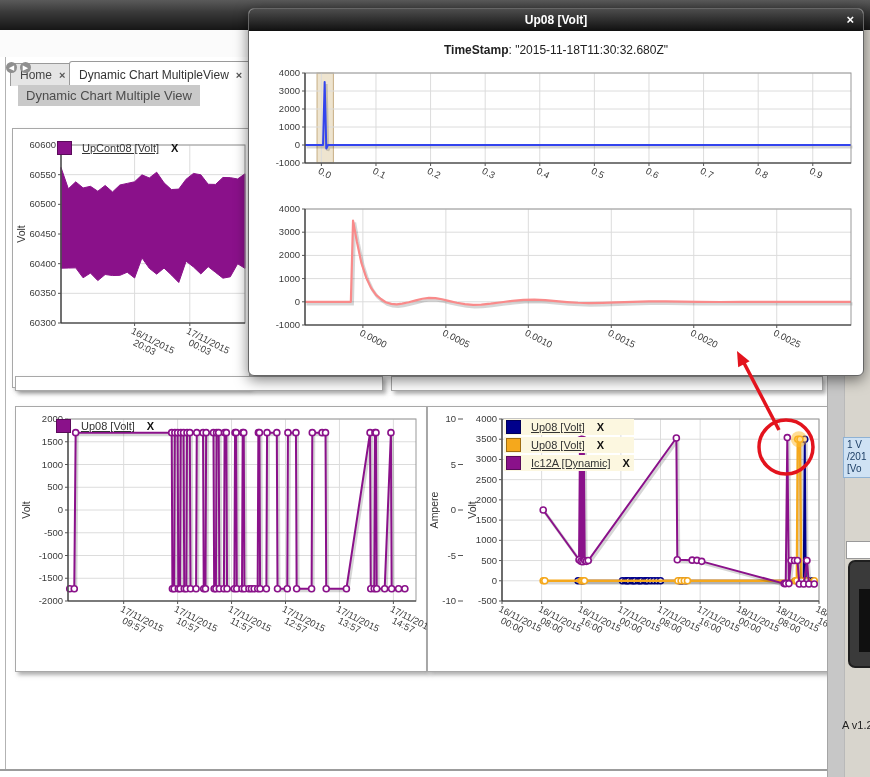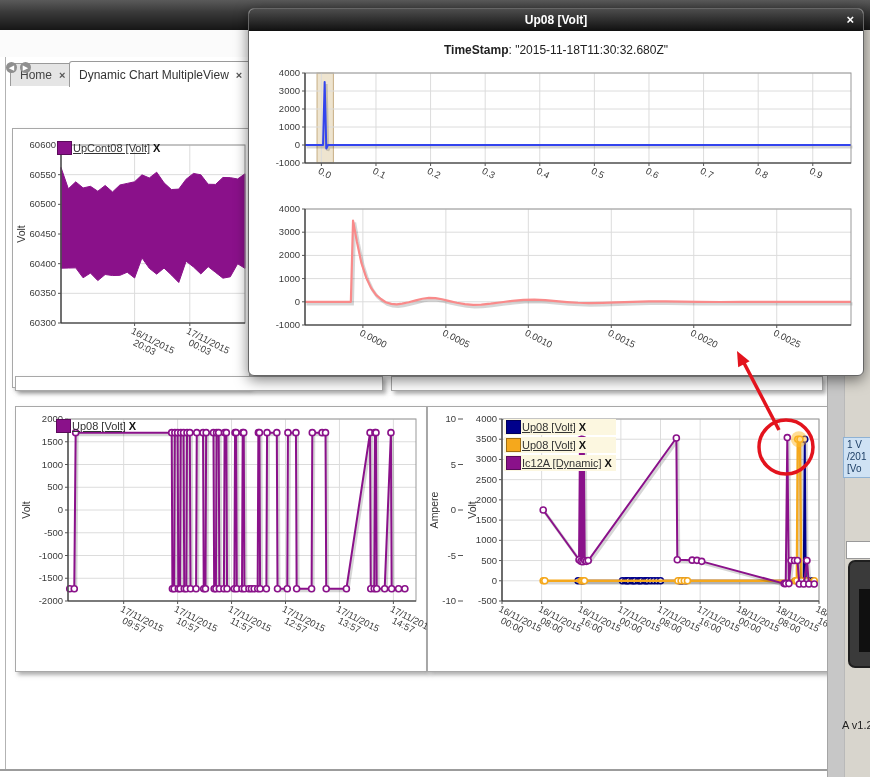--- a/index.html
+++ b/index.html
@@ -40,21 +40,21 @@
   .dialog{left:248px;top:8px;width:614px;height:366px;background:#fff;border:1px solid #666;
           border-radius:6px;box-shadow:0 4px 14px rgba(0,0,0,.5);z-index:20;}
   .dialog-title{height:22px;background:linear-gradient(#4d4d4d,#101010);border-radius:5px 5px 0 0;
                 color:#fff;font-weight:bold;font-size:12px;text-align:center;line-height:22px;}
   .dialog-close{position:absolute;right:9px;top:3px;color:#fff;font-weight:bold;font-size:13px;
                 line-height:16px;cursor:default;}
   .dialog-body{padding:4px 6px 0 6px;}
   .ts-line{text-align:center;font-size:12px;margin:8px 0 10px 0;color:#222;}
   .ts-label{font-weight:bold;}
   .legend{position:absolute;z-index:5;font-size:11px;}
-  .legend-row{display:flex;align-items:center;gap:1px;margin-bottom:2px;}
+  .legend-row{display:flex;align-items:center;gap:10px;margin-bottom:2px;}
   .legend-row.boxed{background:#fcf7e0;padding:1px 4px 1px 2px;}
   .sw{width:13px;height:12px;display:inline-block;border:1px solid rgba(0,0,0,.35);}
   .legend-label{text-decoration:underline;color:#333;}
   .legend-x{font-weight:bold;color:#111;margin-left:2px;}
   .overlay{left:0;top:0;width:870px;height:777px;z-index:60;pointer-events:none;}
   svg{overflow:visible;display:block;font-family:"Liberation Sans",sans-serif;}
   .chart-svg{margin:2px;}
 </style>
 </head>
 <body>
@@ -70,20 +70,21 @@
     </div>
     <div class="tab active" style="left:69px;">
       <span>Dynamic Chart MultipleView</span>
       <span class="tab-close">×</span>
     </div>
   </div>
 
   <div class="navbtn" style="left:6px;top:62px;"><span>◀</span></div>
   <div class="navbtn" style="left:20px;top:62px;"><span>▶</span></div>
 
+  <div class="abs heading">Dynamic Chart Multiple View</div>
 
   <div class="abs panel-left"></div>
   <div class="abs panel-bottom"></div>
 
   <div class="abs chartbox box1">
     <div class="legend" style="left:44px;top:12px;">
         <div class="legend-row">
           <span class="sw" style="background: rgb(138, 17, 138);"></span>
           <span class="legend-label">UpCont08 [Volt]</span>
           <span class="legend-x">X</span>

